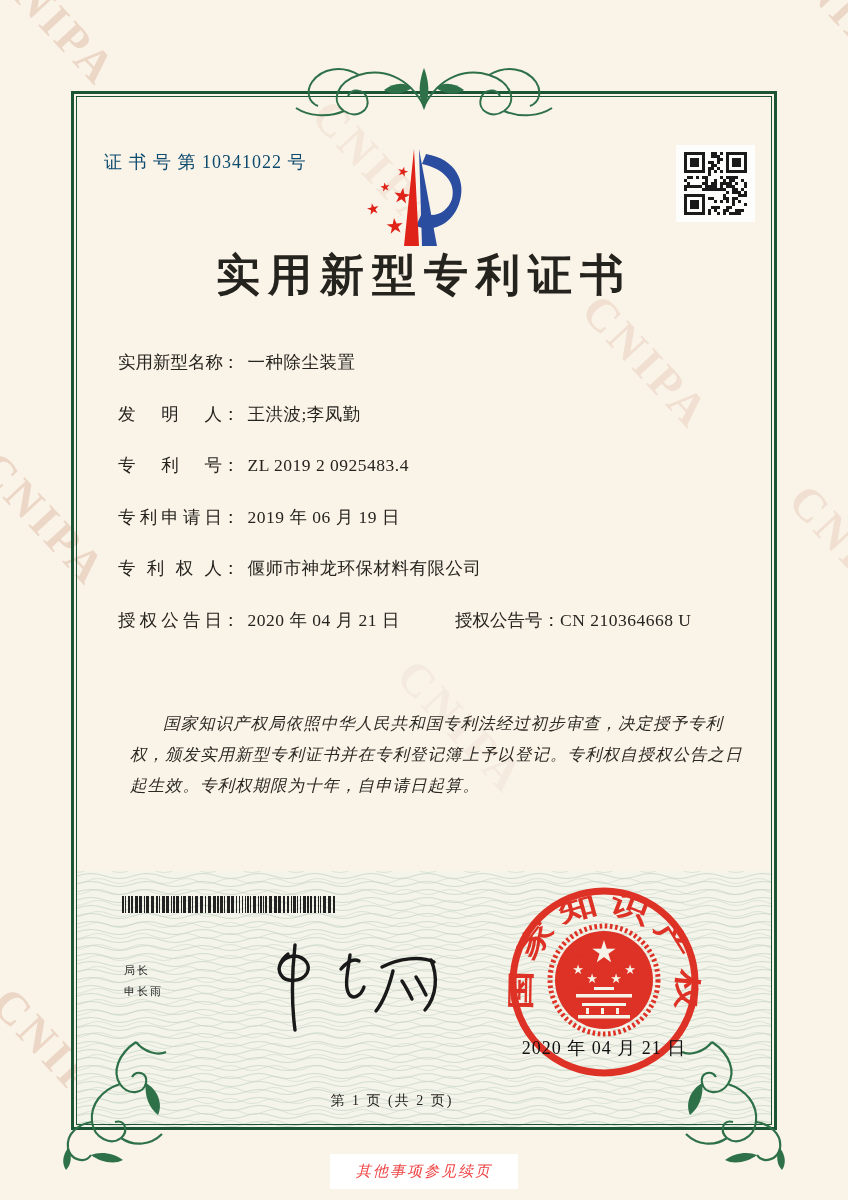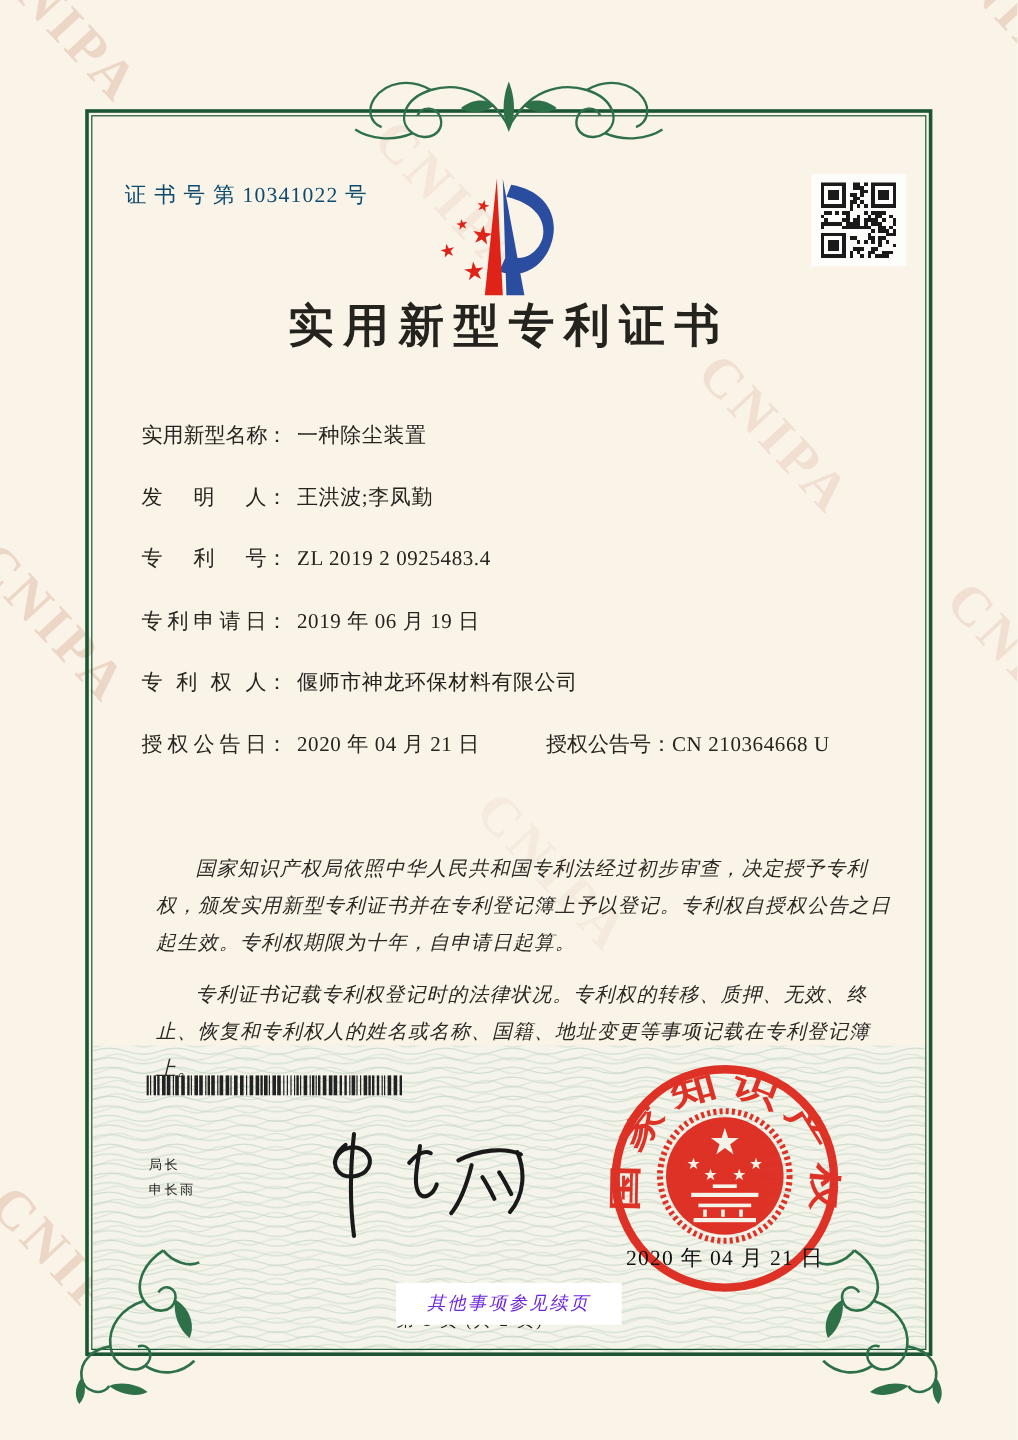--- a/index.html
+++ b/index.html
@@ -24,21 +24,21 @@
 
   .ornament{position:absolute;}
 
   .certno{position:absolute;left:104px;top:150px;font-size:18px;color:#0c4a6e;letter-spacing:1px;}
 
   .logo{position:absolute;left:352px;top:144px;}
   .qrbox{position:absolute;left:676px;top:145px;width:79px;height:77px;background:#fdfdfb;}
   .qrbox svg{position:absolute;left:8px;top:7px;}
 
   .title{position:absolute;left:0;top:246px;width:848px;text-align:center;
-         font-size:38px;font-weight:bold;color:#25231e;letter-spacing:8px;}
+         font-size:44px;font-weight:bold;color:#25231e;letter-spacing:8px;}
 
   .fields{position:absolute;left:118px;top:350px;width:648px;}
   .field-row{position:relative;height:20px;margin-bottom:31.5px;font-size:17.5px;color:#26241f;white-space:nowrap;}
   .flabel{display:inline-block;width:104px;text-align:justify;text-align-last:justify;vertical-align:top;}
   .fcolon{display:inline-block;margin-right:8px;}
   .fvalue{letter-spacing:.5px;text-align:center;}
   .fextra{position:absolute;left:337px;top:0;}
 
   .bodytext{position:absolute;left:118px;top:696px;width:642px;
             font-size:16.5px;line-height:31px;color:#2b2923;font-style:italic;letter-spacing:1px;}
@@ -50,22 +50,22 @@
             font-size:11px;color:#222;letter-spacing:2px;}
   .director .name{margin-top:6px;}
   .signature{position:absolute;left:222px;top:938px;}
 
   .seal{position:absolute;left:506px;top:884px;}
   .sealdate{position:absolute;left:514px;top:1036px;width:180px;text-align:center;
             font-size:18px;color:#111;letter-spacing:1px;z-index:5;}
 
   .pageinfo{position:absolute;left:0;top:1092px;width:784px;text-align:center;
             font-size:14px;color:#26241f;letter-spacing:2px;}
-  .contnote{position:absolute;left:330px;top:1069px;background:#ffffff;
-            padding:8px 26px;font-size:15px;color:#6d28d9;font-style:italic;letter-spacing:2px;}
+  .contnote{position:absolute;left:330px;top:1154px;background:#ffffff;
+            padding:8px 26px;font-size:15px;color:#ef4444;font-style:italic;letter-spacing:2px;}
 </style>
 </head>
 <body>
 
 <div class="page">
 
   <div class="wm" style="left:-28px;top:-8px;">CNIPA</div>
   <div class="wm" style="left:762px;top:-18px;">CNIPA</div>
   <div class="wm f1" style="left:295px;top:140px;">CNIPA</div>
   <div class="wm f2" style="left:565px;top:335px;">CNIPA</div>
@@ -279,21 +279,20 @@
       <div class="field-row"><span class="flabel">实用新型名称</span><span class="fcolon">：</span><span class="fvalue">一种除尘装置</span></div>
       <div class="field-row"><span class="flabel">发明人</span><span class="fcolon">：</span><span class="fvalue">王洪波;李凤勤</span></div>
       <div class="field-row"><span class="flabel">专利号</span><span class="fcolon">：</span><span class="fvalue">ZL 2019 2 0925483.4</span></div>
       <div class="field-row"><span class="flabel">专利申请日</span><span class="fcolon">：</span><span class="fvalue">2019 年 06 月 19 日</span></div>
       <div class="field-row"><span class="flabel">专利权人</span><span class="fcolon">：</span><span class="fvalue">偃师市神龙环保材料有限公司</span></div>
       <div class="field-row"><span class="flabel">授权公告日</span><span class="fcolon">：</span><span class="fvalue">2020 年 04 月 21 日</span><span class="fextra"><span>授权公告号</span><span>：</span><span class="fvalue">CN 210364668 U</span></span></div>
     </div>
 
   <div class="bodytext">
     <p>国家知识产权局依照中华人民共和国专利法经过初步审查，决定授予专利权，颁发实用新型专利证书并在专利登记簿上予以登记。专利权自授权公告之日起生效。专利权期限为十年，自申请日起算。</p>
-    <p>专利证书记载专利权登记时的法律状况。专利权的转移、质押、无效、终止、恢复和专利权人的姓名或名称、国籍、地址变更等事项记载在专利登记簿上。</p>
   </div>
 
   <svg class="barcode" id="barcode" width="214" height="17">
       <rect x="0" y="0" width="2" height="17" fill="#222"></rect>
       <rect x="3" y="0" width="1" height="17" fill="#222"></rect>
       <rect x="6" y="0" width="2" height="17" fill="#222"></rect>
       <rect x="9" y="0" width="2" height="17" fill="#222"></rect>
       <rect x="13" y="0" width="3" height="17" fill="#222"></rect>
       <rect x="17" y="0" width="3" height="17" fill="#222"></rect>
       <rect x="22" y="0" width="1" height="17" fill="#222"></rect>

